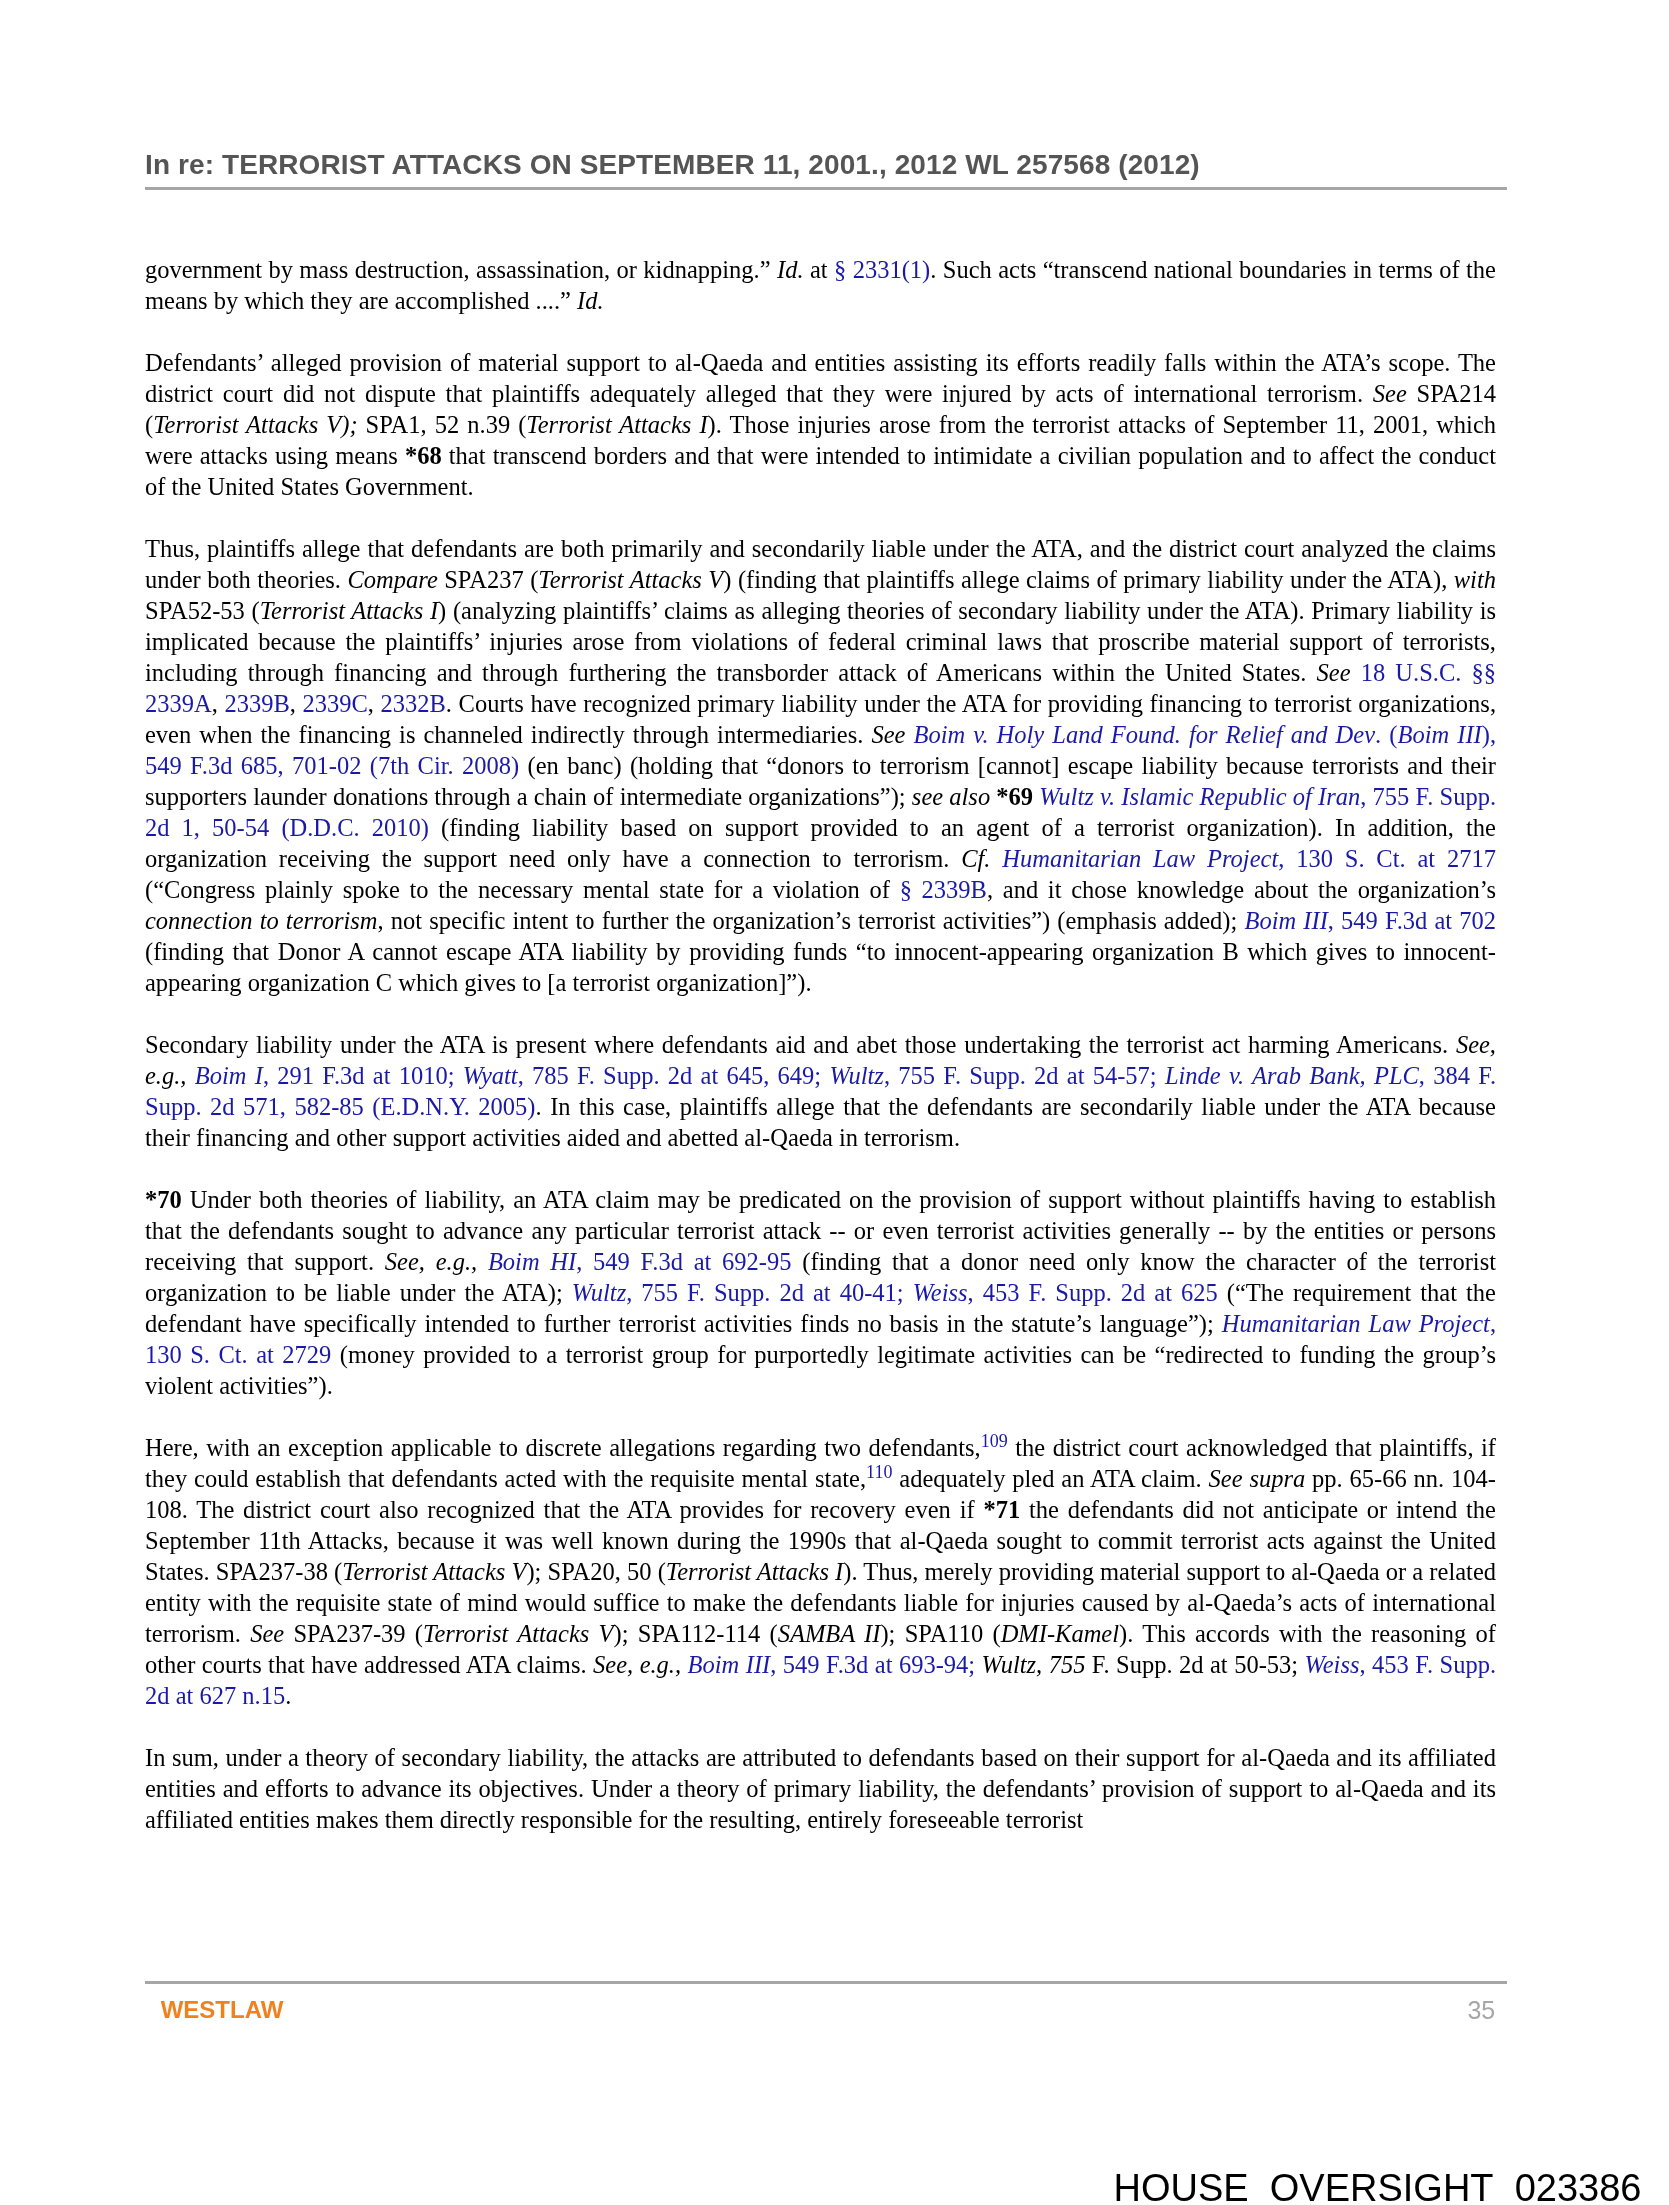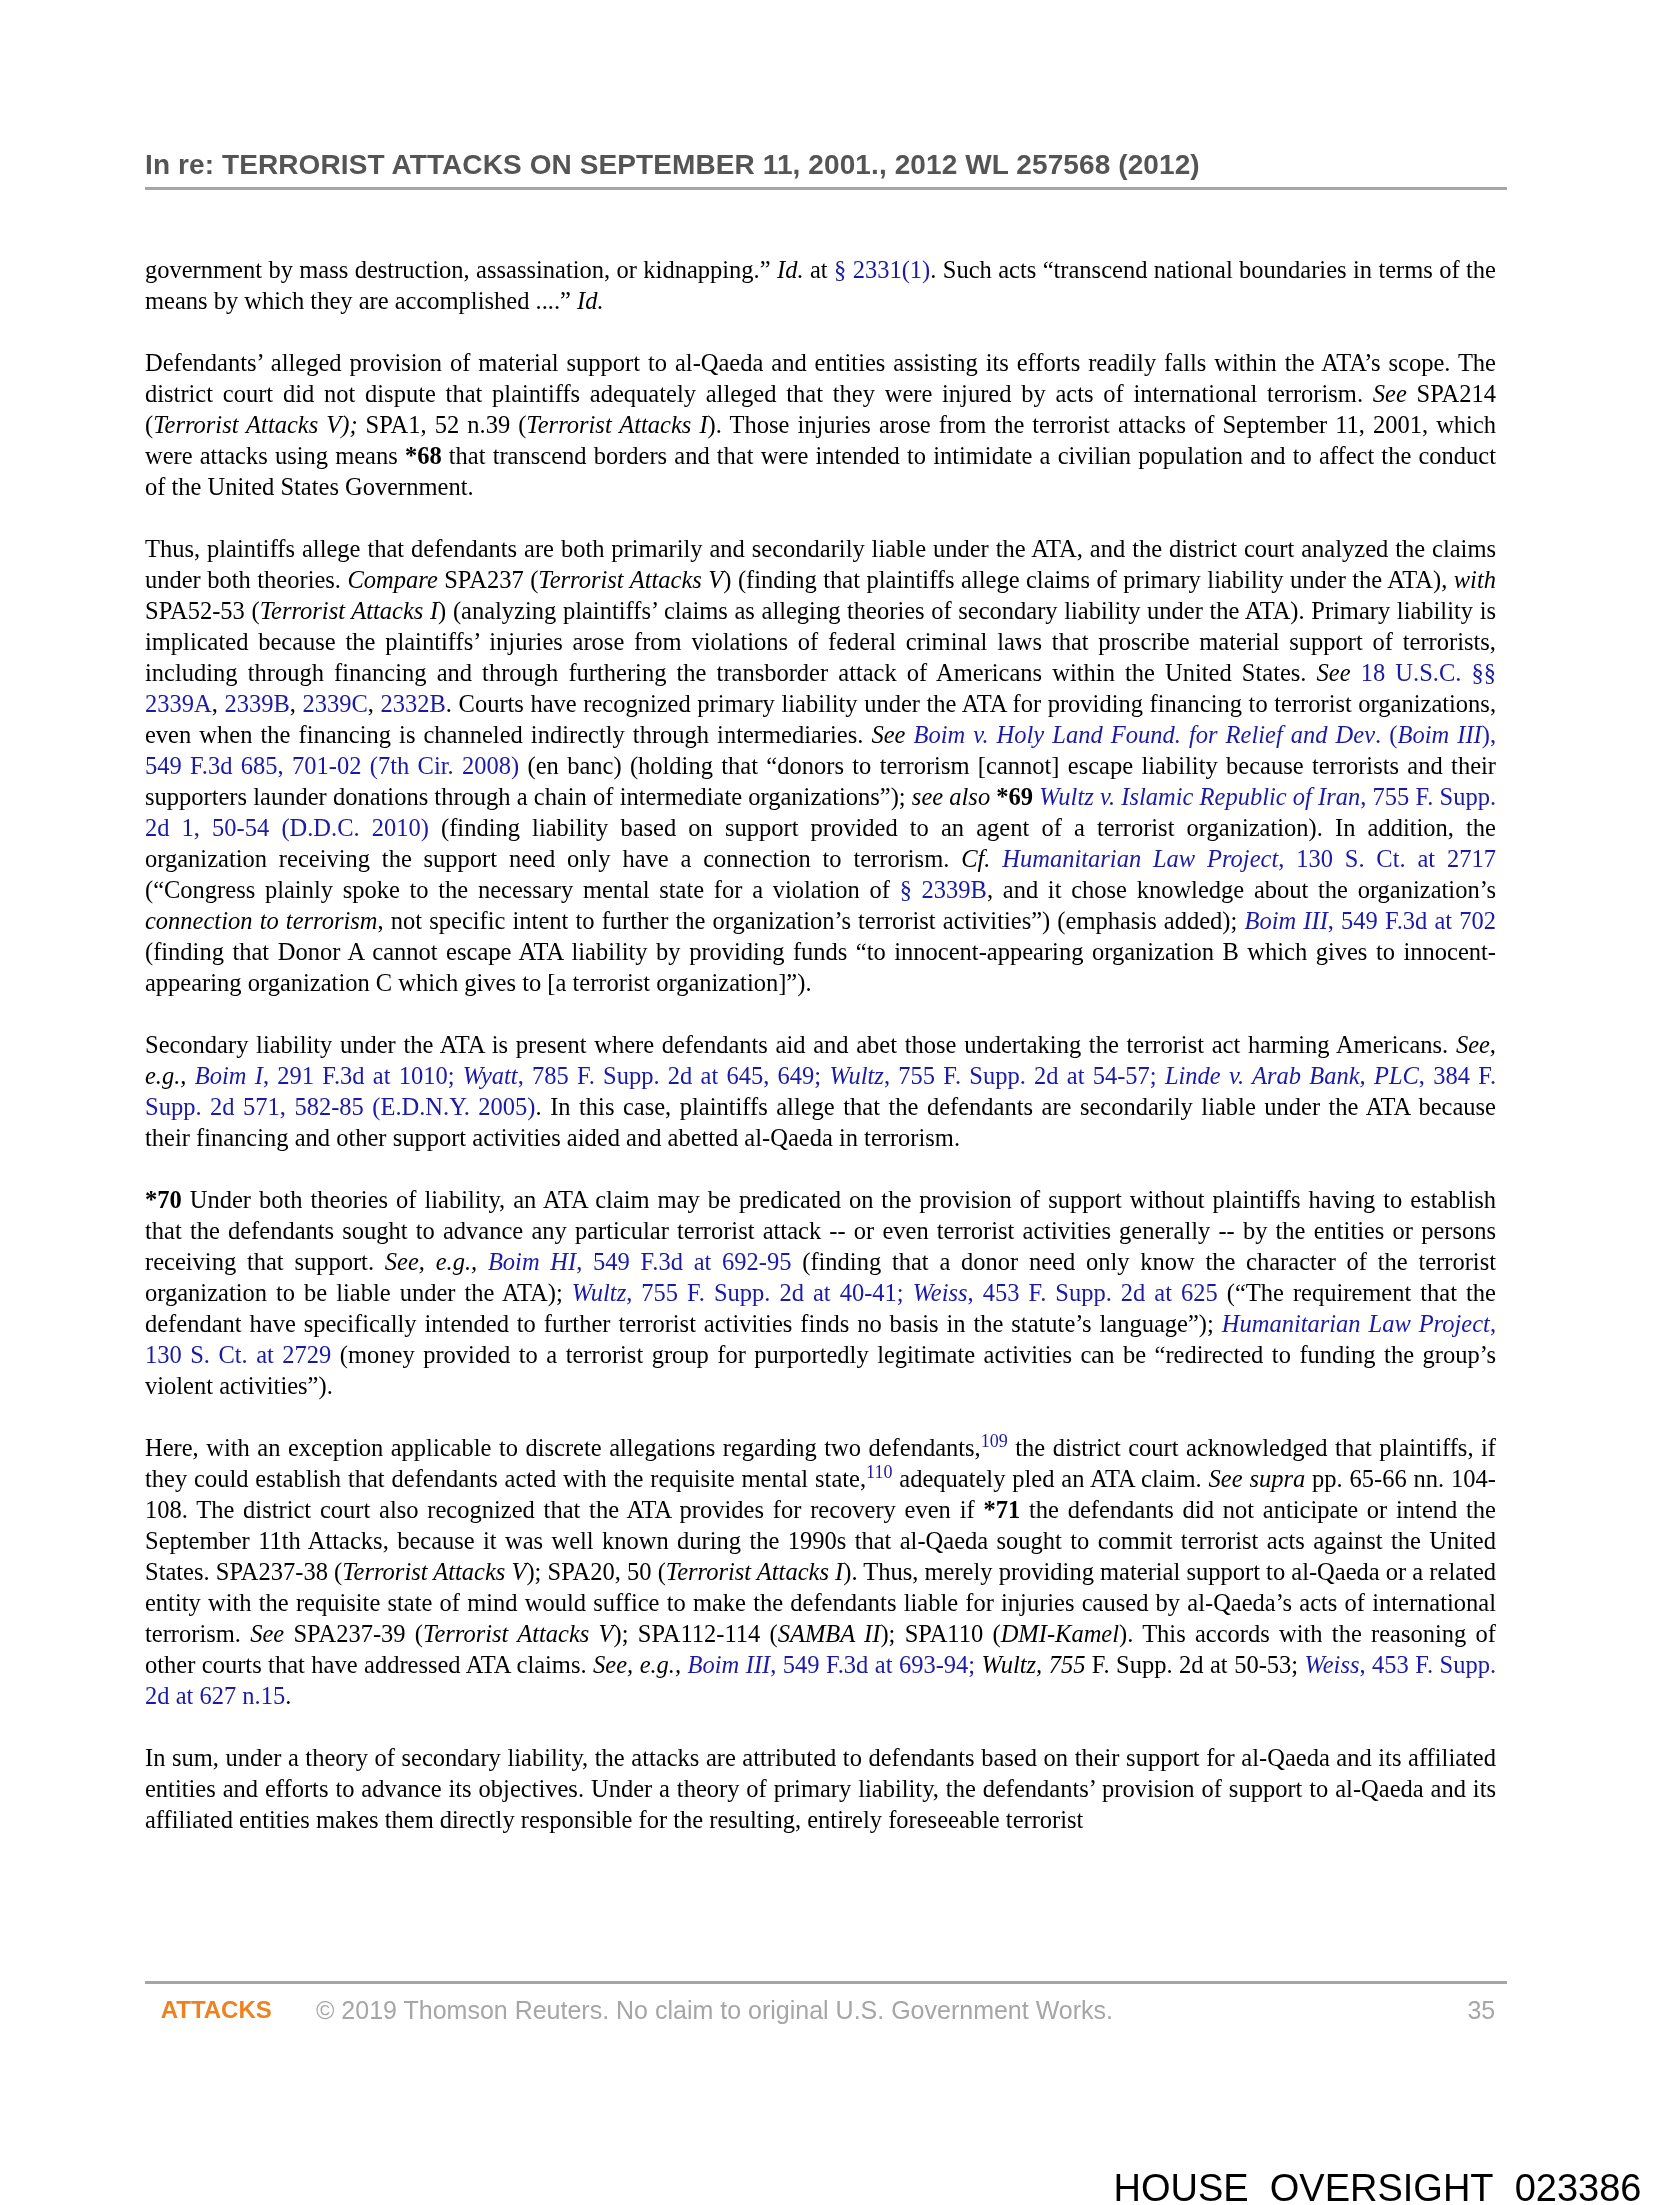--- a/index.html
+++ b/index.html
@@ -54,19 +54,18 @@
   <p class="para"><span class="seg-normal">Defendants’ alleged provision of material support to al-Qaeda and entities assisting its efforts readily falls within the ATA’s scope. The district court did not dispute that plaintiffs adequately alleged that they were injured by acts of international terrorism. </span><span class="seg-italic">See</span><span class="seg-normal"> SPA214 (</span><span class="seg-italic">Terrorist Attacks V);</span><span class="seg-normal"> SPA1, 52 n.39 (</span><span class="seg-italic">Terrorist Attacks I</span><span class="seg-normal">). Those injuries arose from the terrorist attacks of September 11, 2001, which were attacks using means </span><span class="seg-bold">*68</span><span class="seg-normal"> that transcend borders and that were intended to intimidate a civilian population and to affect the conduct of the United States Government.</span></p>
   <p class="para"><span class="seg-normal">Thus, plaintiffs allege that defendants are both primarily and secondarily liable under the ATA, and the district court analyzed the claims under both theories. </span><span class="seg-italic">Compare</span><span class="seg-normal"> SPA237 (</span><span class="seg-italic">Terrorist Attacks V</span><span class="seg-normal">) (finding that plaintiffs allege claims of primary liability under the ATA), </span><span class="seg-italic">with</span><span class="seg-normal"> SPA52-53 (</span><span class="seg-italic">Terrorist Attacks I</span><span class="seg-normal">) (analyzing plaintiffs’ claims as alleging theories of secondary liability under the ATA). Primary liability is implicated because the plaintiffs’ injuries arose from violations of federal criminal laws that proscribe material support of terrorists, including through financing and through furthering the transborder attack of Americans within the United States. </span><span class="seg-italic">See</span><span class="seg-normal"> </span><a class="seg-link">18 U.S.C. §§ 2339A</a><span class="seg-normal">, </span><a class="seg-link">2339B</a><span class="seg-normal">, </span><a class="seg-link">2339C</a><span class="seg-normal">, </span><a class="seg-link">2332B</a><span class="seg-normal">. Courts have recognized primary liability under the ATA for providing financing to terrorist organizations, even when the financing is channeled indirectly through intermediaries. </span><span class="seg-italic">See</span><span class="seg-normal"> </span><a class="seg-link-italic">Boim v. Holy Land Found. for Relief and Dev</a><a class="seg-link">. (</a><a class="seg-link-italic">Boim III</a><a class="seg-link">), 549 F.3d 685, 701-02 (7th Cir. 2008)</a><span class="seg-normal"> (en banc) (holding that “donors to terrorism [cannot] escape liability because terrorists and their supporters launder donations through a chain of intermediate organizations”); </span><span class="seg-italic">see also</span><span class="seg-normal">  </span><span class="seg-bold">*69</span><span class="seg-normal"> </span><a class="seg-link-italic">Wultz v. Islamic Republic of Iran</a><a class="seg-link">, 755 F. Supp. 2d 1, 50-54 (D.D.C. 2010)</a><span class="seg-normal"> (finding liability based on support provided to an agent of a terrorist organization). In addition, the organization receiving the support need only have a connection to terrorism. </span><span class="seg-italic">Cf.</span><span class="seg-normal"> </span><a class="seg-link-italic">Humanitarian Law Project</a><a class="seg-link">, 130 S. Ct. at 2717</a><span class="seg-normal"> (“Congress plainly spoke to the necessary mental state for a violation of </span><a class="seg-link">§ 2339B</a><span class="seg-normal">, and it chose knowledge about the organization’s </span><span class="seg-italic">connection to terrorism</span><span class="seg-normal">, not specific intent to further the organization’s terrorist activities”) (emphasis added); </span><a class="seg-link-italic">Boim III</a><a class="seg-link">, 549 F.3d at 702</a><span class="seg-normal"> (finding that Donor A cannot escape ATA liability by providing funds “to innocent-appearing organization B which gives to innocent-appearing organization C which gives to [a terrorist organization]”).</span></p>
   <p class="para"><span class="seg-normal">Secondary liability under the ATA is present where defendants aid and abet those undertaking the terrorist act harming Americans. </span><span class="seg-italic">See, e.g.,</span><span class="seg-normal"> </span><a class="seg-link-italic">Boim I</a><a class="seg-link">, 291 F.3d at 1010; </a><a class="seg-link-italic">Wyatt</a><a class="seg-link">, 785 F. Supp. 2d at 645, 649; </a><a class="seg-link-italic">Wultz</a><a class="seg-link">, 755 F. Supp. 2d at 54-57; </a><a class="seg-link-italic">Linde v. Arab Bank, PLC</a><a class="seg-link">, 384 F. Supp. 2d 571, 582-85 (E.D.N.Y. 2005)</a><span class="seg-normal">. In this case, plaintiffs allege that the defendants are secondarily liable under the ATA because their financing and other support activities aided and abetted al-Qaeda in terrorism.</span></p>
   <p class="para"><span class="seg-bold">*70</span><span class="seg-normal"> Under both theories of liability, an ATA claim may be predicated on the provision of support without plaintiffs having to establish that the defendants sought to advance any particular terrorist attack -- or even terrorist activities generally -- by the entities or persons receiving that support. </span><span class="seg-italic">See, e.g.,</span><span class="seg-normal"> </span><a class="seg-link-italic">Boim HI</a><a class="seg-link">, 549 F.3d at 692-95</a><span class="seg-normal"> (finding that a donor need only know the character of the terrorist organization to be liable under the ATA); </span><a class="seg-link-italic">Wultz</a><a class="seg-link">, 755 F. Supp. 2d at 40-41; </a><a class="seg-link-italic">Weiss</a><a class="seg-link">, 453 F. Supp. 2d at 625</a><span class="seg-normal"> (“The requirement that the defendant have specifically intended to further terrorist activities finds no basis in the statute’s language”); </span><a class="seg-link-italic">Humanitarian Law Project</a><a class="seg-link">, 130 S. Ct. at 2729</a><span class="seg-normal"> (money provided to a terrorist group for purportedly legitimate activities can be “redirected to funding the group’s violent activities”).</span></p>
   <p class="para"><span class="seg-normal">Here, with an exception applicable to discrete allegations regarding two defendants,</span><sup class="seg-sup">109</sup><span class="seg-normal"> the district court acknowledged that plaintiffs, if they could establish that defendants acted with the requisite mental state,</span><sup class="seg-sup">110</sup><span class="seg-normal"> adequately pled an ATA claim. </span><span class="seg-italic">See supra</span><span class="seg-normal"> pp. 65-66 nn. 104-108. The district court also recognized that the ATA provides for recovery even if </span><span class="seg-bold">*71</span><span class="seg-normal"> the defendants did not anticipate or intend the September 11th Attacks, because it was well known during the 1990s that al-Qaeda sought to commit terrorist acts against the United States. SPA237-38 (</span><span class="seg-italic">Terrorist Attacks V</span><span class="seg-normal">); SPA20, 50 (</span><span class="seg-italic">Terrorist Attacks I</span><span class="seg-normal">). Thus, merely providing material support to al-Qaeda or a related entity with the requisite state of mind would suffice to make the defendants liable for injuries caused by al-Qaeda’s acts of international terrorism. </span><span class="seg-italic">See</span><span class="seg-normal"> SPA237-39 (</span><span class="seg-italic">Terrorist Attacks V</span><span class="seg-normal">); SPA112-114 (</span><span class="seg-italic">SAMBA II</span><span class="seg-normal">); SPA110 (</span><span class="seg-italic">DMI-Kamel</span><span class="seg-normal">). This accords with the reasoning of other courts that have addressed ATA claims. </span><span class="seg-italic">See, e.g.,</span><span class="seg-normal"> </span><a class="seg-link-italic">Boim III</a><a class="seg-link">, 549 F.3d at 693-94; </a><span class="seg-italic">Wultz, 755</span><span class="seg-normal"> F. Supp. 2d at 50-53; </span><a class="seg-link-italic">Weiss</a><a class="seg-link">, 453 F. Supp. 2d at 627 n.15</a><span class="seg-normal">.</span></p>
   <p class="para"><span class="seg-normal">In sum, under a theory of secondary liability, the attacks are attributed to defendants based on their support for al-Qaeda and its affiliated entities and efforts to advance its objectives. Under a theory of primary liability, the defendants’ provision of support to al-Qaeda and its affiliated entities makes them directly responsible for the resulting, entirely foreseeable terrorist</span></p>
 </div>
 
 <div class="footer-rule"></div>
 <div class="footer">
-  <span class="brand">ATTACKS</span>
-  <span class="copyright">© 2019 Thomson Reuters. No claim to original U.S. Government Works.</span>
+  <span class="brand">WESTLAW</span>
   <span class="page-number">35</span>
 </div>
 
 <div class="bates">HOUSE_OVERSIGHT_023386</div>
 
 
 </body></html>

